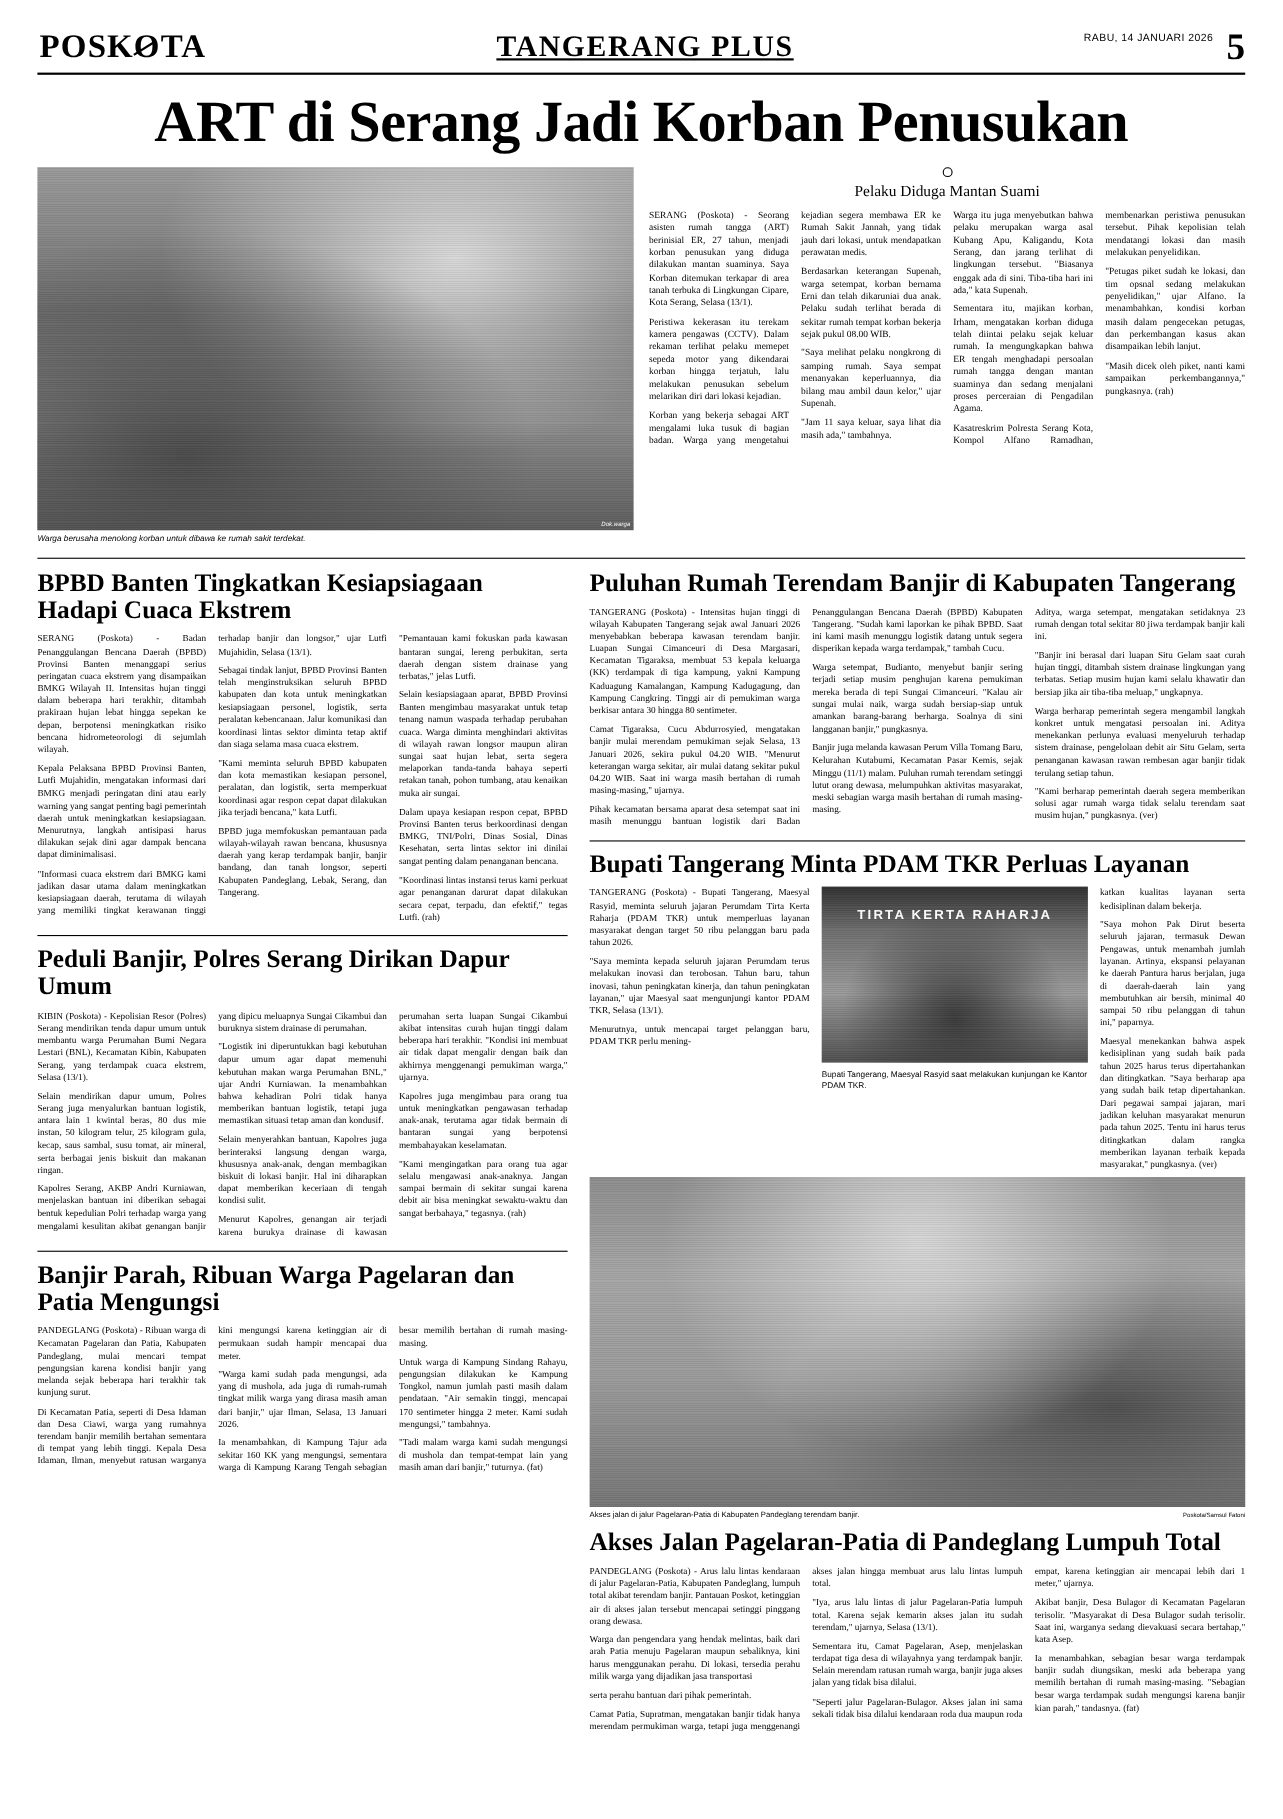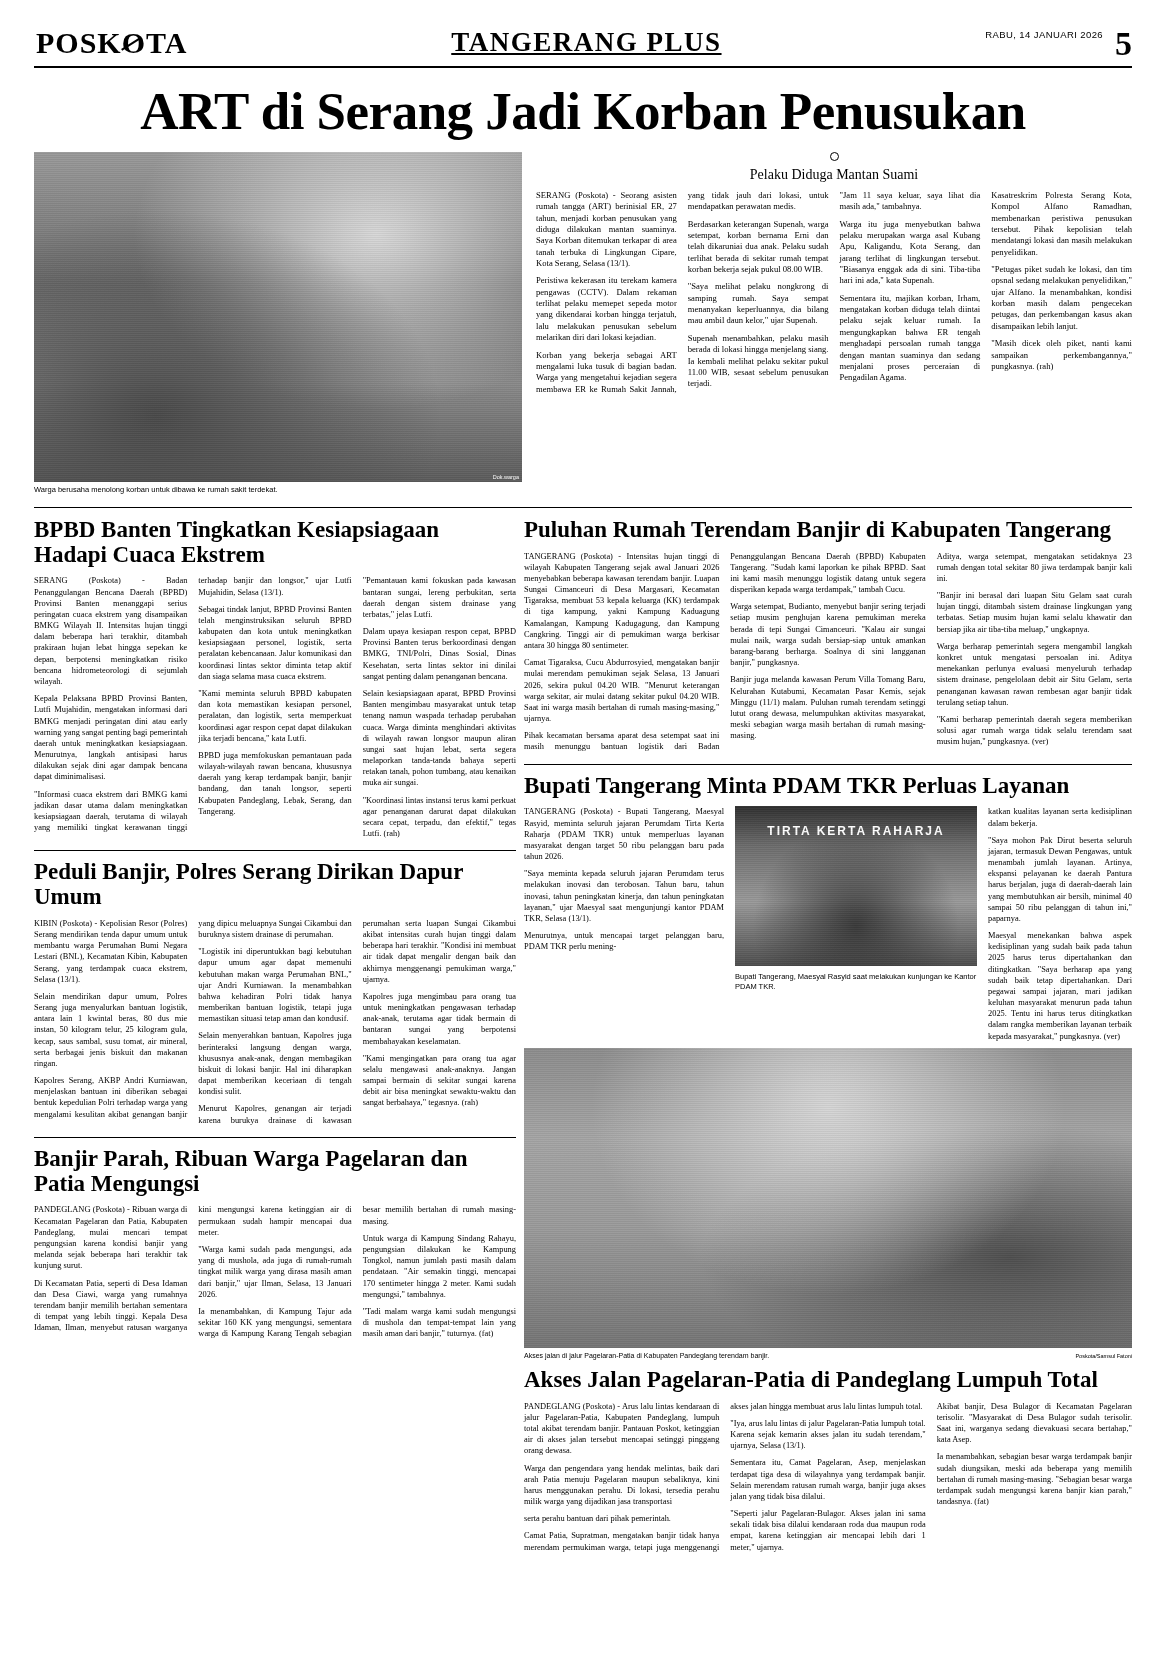--- a/index.html
+++ b/index.html
@@ -86,21 +86,21 @@
     text-align: center;
     margin: 16px 0 14px 0;
     letter-spacing: -0.5px;
   }
 
   
   .top-block {
     display: flex;
     gap: 14px;
   }
-  .lead-photo-wrap { width: 488px; }
+  .lead-photo-wrap { width: 542px; font-style: italic; }
   .photo {
     position: relative;
     background: #8c8c8c;
     overflow: hidden;
   }
   .lead-photo { height: 330px; }
   .photo-caption {
     font-family: "Liberation Sans", sans-serif;
     font-size: 7.5px;
     padding-top: 3px;
@@ -142,21 +142,21 @@
 
   hr.rule {
     border: 0;
     border-top: 1px solid #000;
     margin: 12px 0 10px 0;
   }
 
   
   .main-area {
     display: flex;
-    gap: 8px;
+    gap: 20px;
   }
   .col-left { width: 482px; }
   .col-right { flex: 1; }
 
   .art-title {
     font-family: "Liberation Serif", serif;
     font-weight: bold;
     font-size: 23px;
     line-height: 1.08;
     margin: 0 0 8px 0;
@@ -279,21 +279,20 @@
       <div class="kicker">
         <span class="bullet"></span>
         <span>Pelaku Diduga Mantan Suami</span>
       </div>
       <div class="cols-4">
         <p>SERANG (Poskota) - Seorang asisten rumah tangga (ART) berinisial ER, 27 tahun, menjadi korban penusukan yang diduga dilakukan mantan suaminya. Saya Korban ditemukan terkapar di area tanah terbuka di Lingkungan Cipare, Kota Serang, Selasa (13/1).</p>
         <p>Peristiwa kekerasan itu terekam kamera pengawas (CCTV). Dalam rekaman terlihat pelaku memepet sepeda motor yang dikendarai korban hingga terjatuh, lalu melakukan penusukan sebelum melarikan diri dari lokasi kejadian.</p>
         <p>Korban yang bekerja sebagai ART mengalami luka tusuk di bagian badan. Warga yang mengetahui kejadian segera membawa ER ke Rumah Sakit Jannah, yang tidak jauh dari lokasi, untuk mendapatkan perawatan medis.</p>
         <p>Berdasarkan keterangan Supenah, warga setempat, korban bernama Erni dan telah dikaruniai dua anak. Pelaku sudah terlihat berada di sekitar rumah tempat korban bekerja sejak pukul 08.00 WIB.</p>
         <p>"Saya melihat pelaku nongkrong di samping rumah. Saya sempat menanyakan keperluannya, dia bilang mau ambil daun kelor," ujar Supenah.</p>
-        <p>Supenah menambahkan, pelaku masih berada di lokasi hingga menjelang siang. Ia kembali melihat pelaku sekitar pukul 11.00 WIB, sesaat sebelum penusukan terjadi.</p>
         <p>"Jam 11 saya keluar, saya lihat dia masih ada," tambahnya.</p>
         <p>Warga itu juga menyebutkan bahwa pelaku merupakan warga asal Kubang Apu, Kaligandu, Kota Serang, dan jarang terlihat di lingkungan tersebut. "Biasanya enggak ada di sini. Tiba-tiba hari ini ada," kata Supenah.</p>
         <p>Sementara itu, majikan korban, Irham, mengatakan korban diduga telah diintai pelaku sejak keluar rumah. Ia mengungkapkan bahwa ER tengah menghadapi persoalan rumah tangga dengan mantan suaminya dan sedang menjalani proses perceraian di Pengadilan Agama.</p>
         <p>Kasatreskrim Polresta Serang Kota, Kompol Alfano Ramadhan, membenarkan peristiwa penusukan tersebut. Pihak kepolisian telah mendatangi lokasi dan masih melakukan penyelidikan.</p>
         <p>"Petugas piket sudah ke lokasi, dan tim opsnal sedang melakukan penyelidikan," ujar Alfano. Ia menambahkan, kondisi korban masih dalam pengecekan petugas, dan perkembangan kasus akan disampaikan lebih lanjut.</p>
         <p>"Masih dicek oleh piket, nanti kami sampaikan perkembangannya," pungkasnya. (rah)</p>
       </div>
     </div>
   </div>
 
@@ -305,22 +304,22 @@
 
       <h2 class="art-title">BPBD Banten Tingkatkan Kesiapsiagaan Hadapi Cuaca Ekstrem</h2>
       <div class="cols-3">
         <p>SERANG (Poskota) - Badan Penanggulangan Bencana Daerah (BPBD) Provinsi Banten menanggapi serius peringatan cuaca ekstrem yang disampaikan BMKG Wilayah II. Intensitas hujan tinggi dalam beberapa hari terakhir, ditambah prakiraan hujan lebat hingga sepekan ke depan, berpotensi meningkatkan risiko bencana hidrometeorologi di sejumlah wilayah.</p>
         <p>Kepala Pelaksana BPBD Provinsi Banten, Lutfi Mujahidin, mengatakan informasi dari BMKG menjadi peringatan dini atau early warning yang sangat penting bagi pemerintah daerah untuk meningkatkan kesiapsiagaan. Menurutnya, langkah antisipasi harus dilakukan sejak dini agar dampak bencana dapat diminimalisasi.</p>
         <p>"Informasi cuaca ekstrem dari BMKG kami jadikan dasar utama dalam meningkatkan kesiapsiagaan daerah, terutama di wilayah yang memiliki tingkat kerawanan tinggi terhadap banjir dan longsor," ujar Lutfi Mujahidin, Selasa (13/1).</p>
         <p>Sebagai tindak lanjut, BPBD Provinsi Banten telah menginstruksikan seluruh BPBD kabupaten dan kota untuk meningkatkan kesiapsiagaan personel, logistik, serta peralatan kebencanaan. Jalur komunikasi dan koordinasi lintas sektor diminta tetap aktif dan siaga selama masa cuaca ekstrem.</p>
         <p>"Kami meminta seluruh BPBD kabupaten dan kota memastikan kesiapan personel, peralatan, dan logistik, serta memperkuat koordinasi agar respon cepat dapat dilakukan jika terjadi bencana," kata Lutfi.</p>
         <p>BPBD juga memfokuskan pemantauan pada wilayah-wilayah rawan bencana, khususnya daerah yang kerap terdampak banjir, banjir bandang, dan tanah longsor, seperti Kabupaten Pandeglang, Lebak, Serang, dan Tangerang.</p>
         <p>"Pemantauan kami fokuskan pada kawasan bantaran sungai, lereng perbukitan, serta daerah dengan sistem drainase yang terbatas," jelas Lutfi.</p>
+        <p>Selain kesiapsiagaan aparat, BPBD Provinsi Banten mengimbau masyarakat untuk tetap tenang namun waspada terhadap perubahan cuaca. Warga diminta menghindari aktivitas di wilayah rawan longsor maupun aliran sungai saat hujan lebat, serta segera melaporkan tanda-tanda bahaya seperti retakan tanah, pohon tumbang, atau kenaikan muka air sungai.</p>
         <p>Dalam upaya kesiapan respon cepat, BPBD Provinsi Banten terus berkoordinasi dengan BMKG, TNI/Polri, Dinas Sosial, Dinas Kesehatan, serta lintas sektor ini dinilai sangat penting dalam penanganan bencana.</p>
-        <p>Selain kesiapsiagaan aparat, BPBD Provinsi Banten mengimbau masyarakat untuk tetap tenang namun waspada terhadap perubahan cuaca. Warga diminta menghindari aktivitas di wilayah rawan longsor maupun aliran sungai saat hujan lebat, serta segera melaporkan tanda-tanda bahaya seperti retakan tanah, pohon tumbang, atau kenaikan muka air sungai.</p>
         <p>"Koordinasi lintas instansi terus kami perkuat agar penanganan darurat dapat dilakukan secara cepat, terpadu, dan efektif," tegas Lutfi. (rah)</p>
       </div>
 
       <hr class="sep">
 
       <h2 class="art-title">Peduli Banjir, Polres Serang Dirikan Dapur Umum</h2>
       <div class="cols-3">
         <p>KIBIN (Poskota) - Kepolisian Resor (Polres) Serang mendirikan tenda dapur umum untuk membantu warga Perumahan Bumi Negara Lestari (BNL), Kecamatan Kibin, Kabupaten Serang, yang terdampak cuaca ekstrem, Selasa (13/1).</p>
         <p>Selain mendirikan dapur umum, Polres Serang juga menyalurkan bantuan logistik, antara lain 1 kwintal beras, 80 dus mie instan, 50 kilogram telur, 25 kilogram gula, kecap, saus sambal, susu tomat, air mineral, serta berbagai jenis biskuit dan makanan ringan.</p>
         <p>Kapolres Serang, AKBP Andri Kurniawan, menjelaskan bantuan ini diberikan sebagai bentuk kepedulian Polri terhadap warga yang mengalami kesulitan akibat genangan banjir yang dipicu meluapnya Sungai Cikambui dan buruknya sistem drainase di perumahan.</p>

